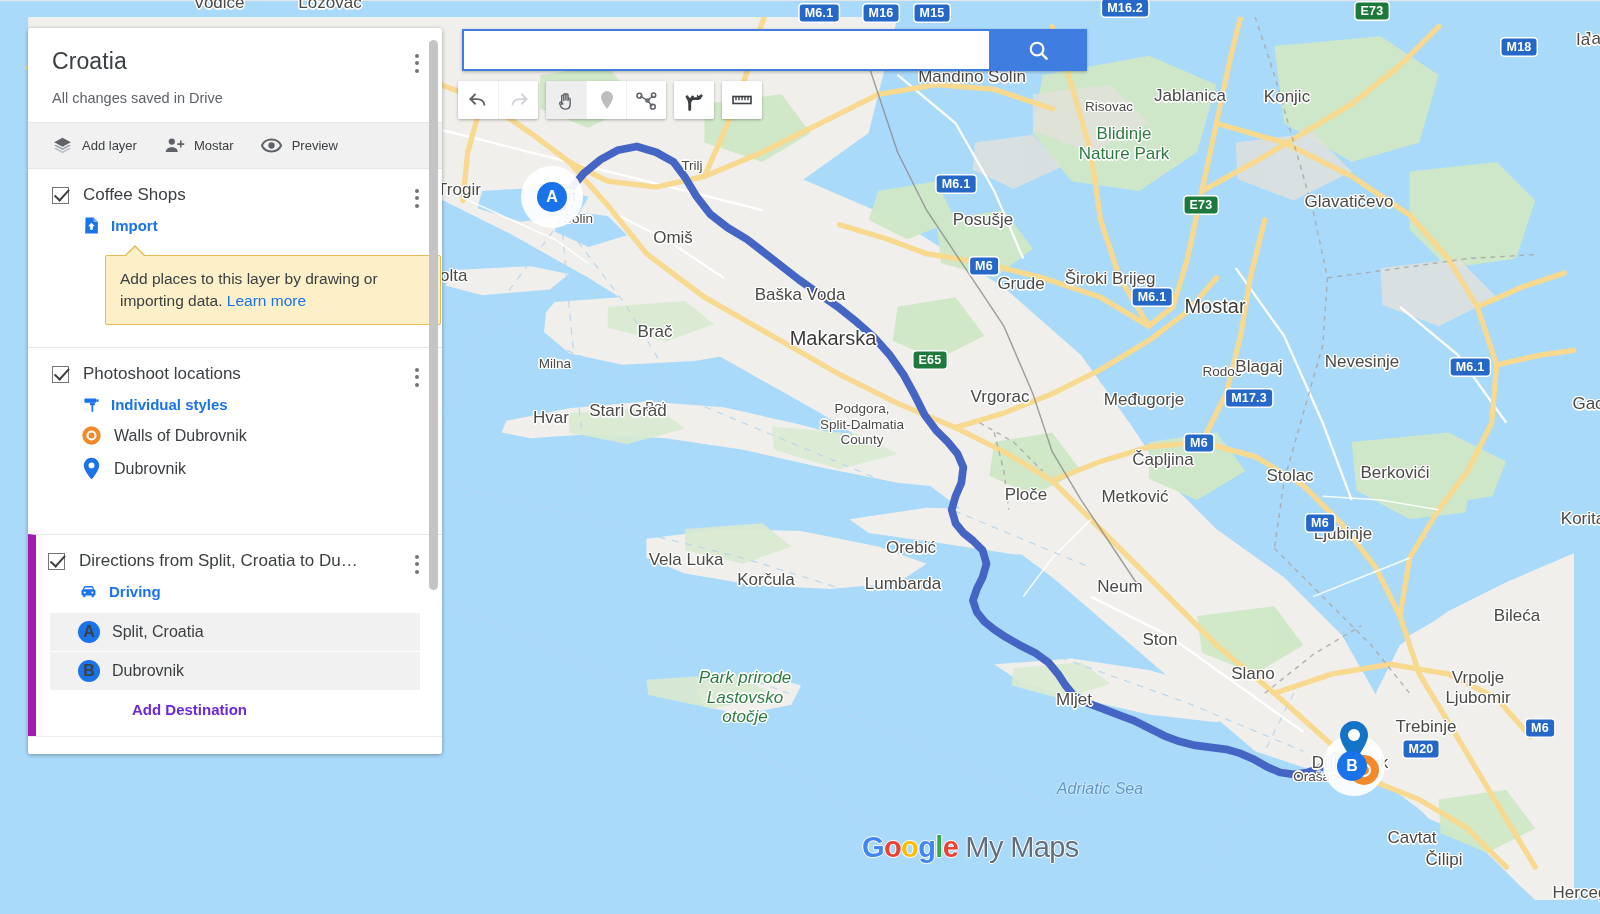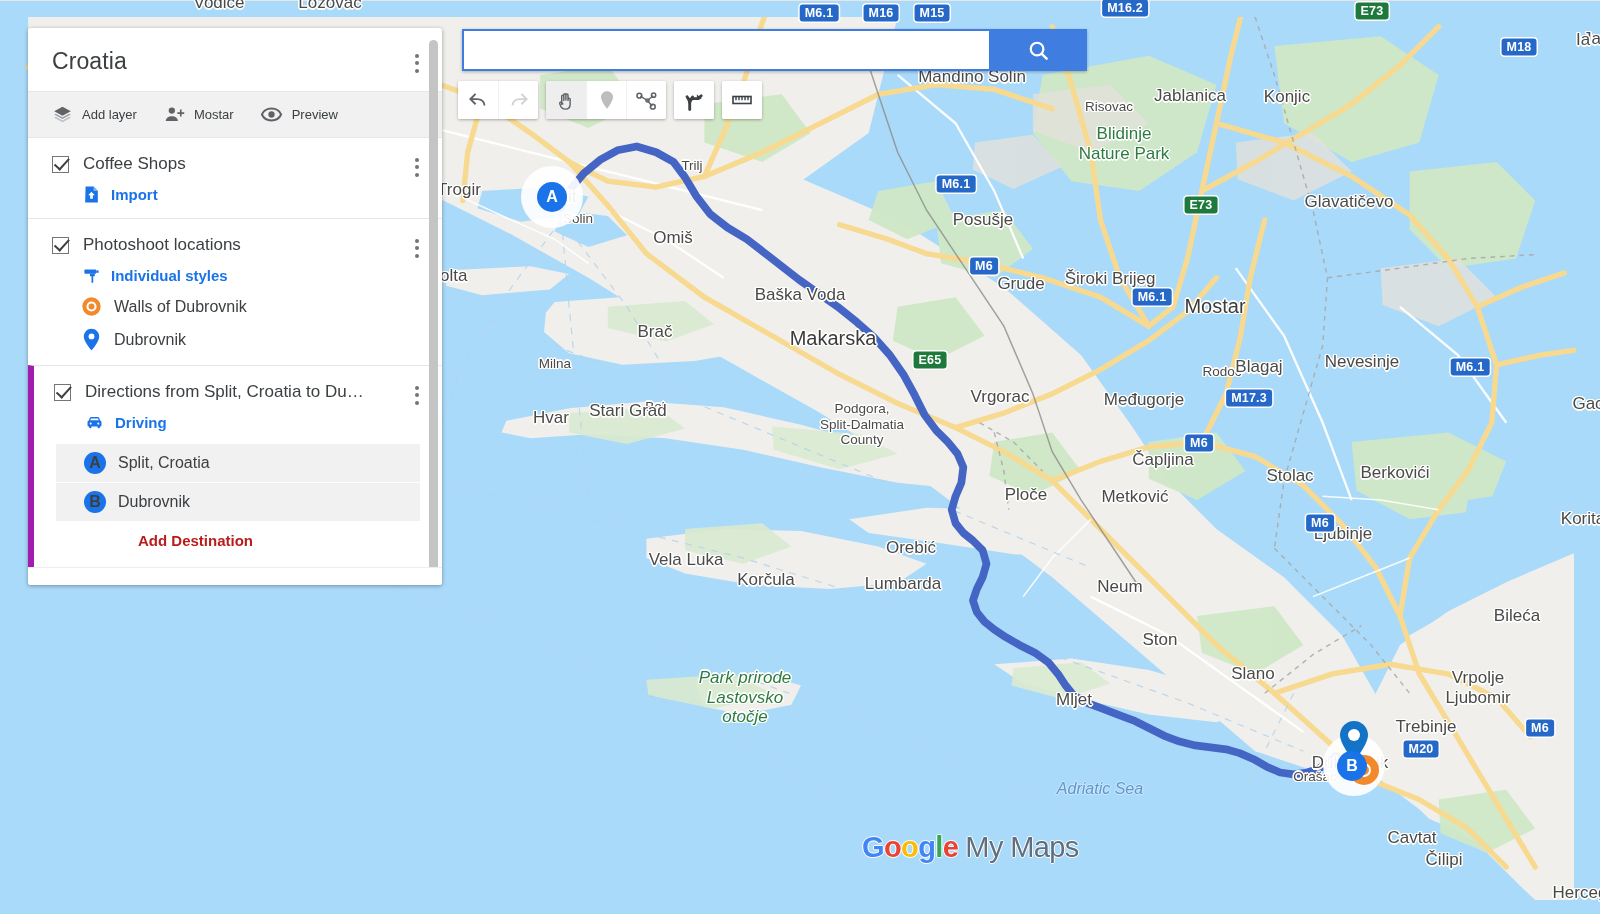--- a/index.html
+++ b/index.html
@@ -112,21 +112,21 @@
   .kebab i { width: 4px; height: 4px; border-radius: 50%; background: #70757a; display: block; }
 
   #actionbar {
     display: flex; align-items: center; gap: 26px;
     background: #f1f1f1; padding: 12px 24px; border-top: 1px solid #e6e6e6;
   }
   .action { display: flex; align-items: center; gap: 9px; cursor: pointer; }
   .action span { font-size: 13px; color: #3c4043; }
 
   .layer { border-top: 1px solid #e6e6e6; padding: 16px 22px 14px 24px; position: relative; }
-  .layer.sel { border-left: 6px solid #a21caf; padding-left: 20px; }
+  .layer.sel { border-left: 8px solid #a21caf; padding-left: 12px; margin-top: 40px; }
   .layer-head { display: flex; align-items: center; gap: 14px; }
   .cbx {
     width: 17px; height: 17px; border: 1.6px solid #757575; position: relative;
     flex: none; cursor: pointer; background: #fff;
   }
   .cbx::after {
     content: ""; position: absolute; left: 4.5px; top: -1.5px;
     width: 6px; height: 12.5px; border: solid #3c4043;
     border-width: 0 2px 2px 0; transform: rotate(42deg);
   }
@@ -166,21 +166,21 @@
     background: #f1f1f1; padding: 8px 10px 8px 28px;
     margin: 0 0 0 2px; cursor: pointer;
   }
   .wprow span { font-size: 16px; color: #3c4043; }
   .wpbadge {
     width: 22px; height: 22px; border-radius: 50%; background: #1a73e8;
     color: #fff; font-size: 12px; font-weight: bold; flex: none;
     display: flex; align-items: center; justify-content: center;
   }
   #add-dest {
-    font-size: 15px; color: #b91c1c; font-weight: bold;
+    font-size: 15px; color: #6d28d9; font-weight: bold;
     margin: 11px 0 4px 84px; cursor: pointer; display: inline-block;
   }
   #sb-footer { height: 18px; background: #fff; border-top: 1px solid #eee; }
   #sb-bar {
     position: absolute; right: 4px; top: 12px; width: 9px; height: 550px;
     background: #c4c4c4; border-radius: 5px; cursor: pointer;
   }
 
   
   #logo {
@@ -542,20 +542,21 @@
         </svg>
       </div>
     </div>
   </div>
 
   <div id="sidebar">
     <div id="sb-scroll">
 
       <div class="sb-head">
         <div id="map-title">Croatia</div>
+        <div id="map-saved">All changes saved in Drive</div>
         <div class="kebab" style="right:14px;top:22px;">
             <i></i>
             <i></i>
             <i></i>
           </div>
       </div>
 
       <div id="actionbar">
         <div class="action">
           <svg width="21" height="21" viewBox="0 0 24 24">
@@ -588,20 +589,23 @@
           <div class="cbx"></div>
           <div class="layer-name">Coffee Shops</div>
         </div>
         <div class="sub-link">
           <svg width="19" height="19" viewBox="0 0 24 24">
             <path d="M4.5 2h10l5.5 5.5V22h-16z" fill="#1a73e8"></path>
             <path d="M14.5 2v5.5H20z" fill="#7cb0f0"></path>
             <path d="M12 8.5l4.2 4.6h-2.5v4.4h-3.4v-4.4H7.8z" fill="#fff"></path>
           </svg>
           <span>Import</span>
+        </div>
+        <div id="tooltip">
+          <span>Add places to this layer by drawing or importing data. </span><a>Learn more</a>
         </div>
         <div class="kebab" style="right:14px;top:16px;">
             <i></i>
             <i></i>
             <i></i>
           </div>
       </div>
 
       <div class="layer">
         <div class="layer-head">

